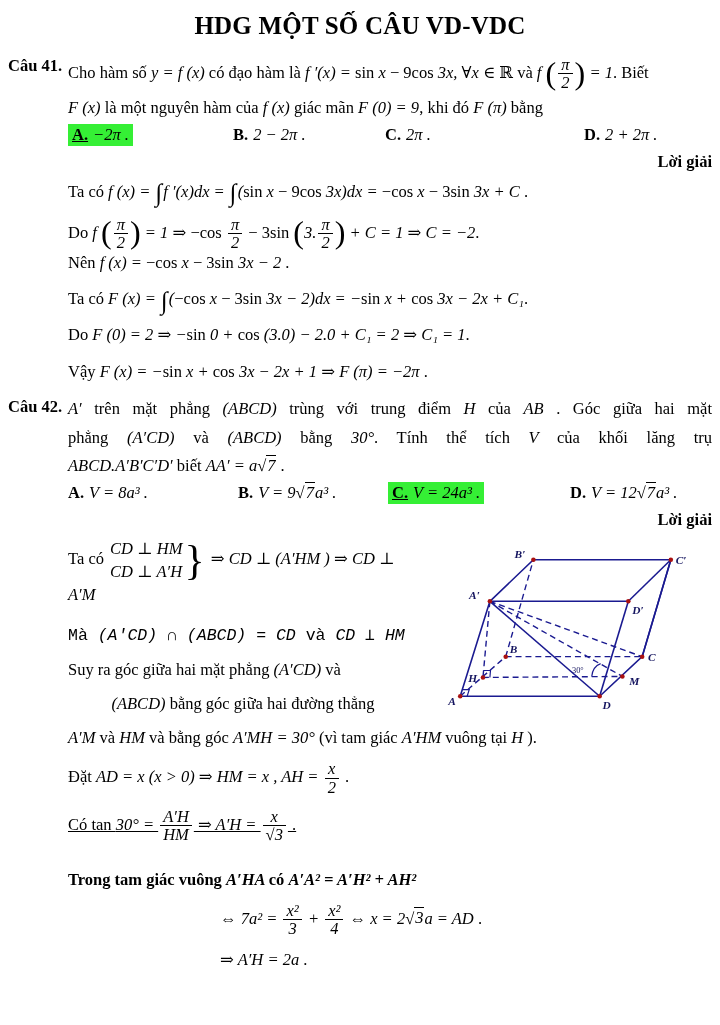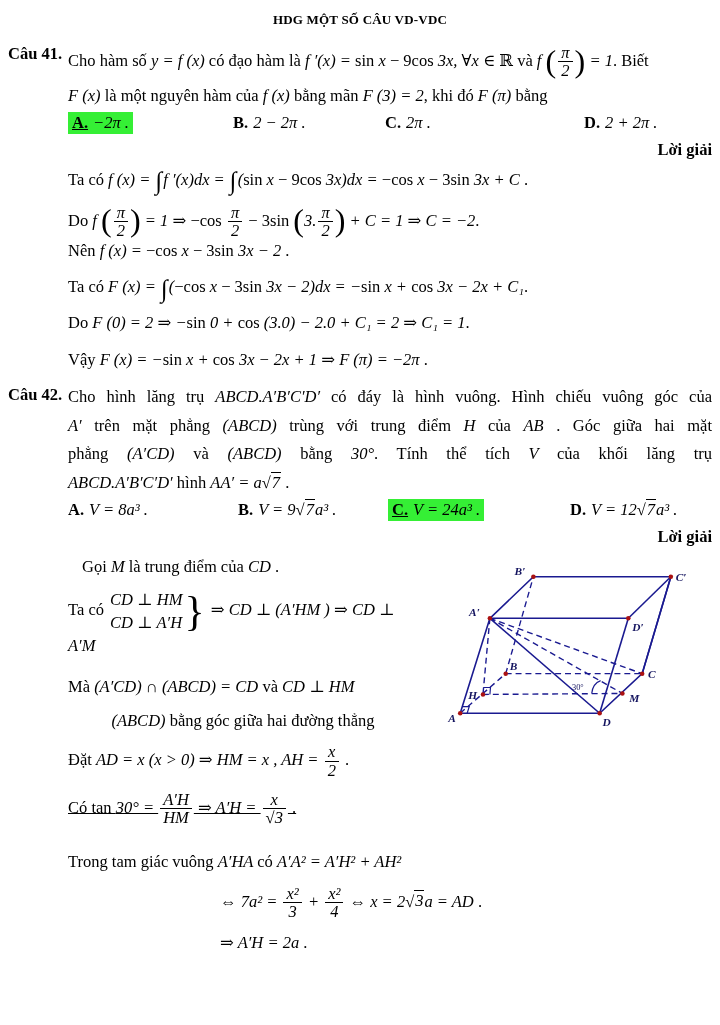--- a/index.html
+++ b/index.html
@@ -2,21 +2,21 @@
 <html><head>
 <meta charset="utf-8">
 <style>
   html,body{margin:0;padding:0;background:#fff;}
   body{
     width:720px;height:1025px;overflow:hidden;
     font-family:"Liberation Serif","DejaVu Serif",serif;
     font-size:16.5px;color:#000;
   }
   .page{padding:6px 8px 0 8px;}
-  h1{font-size:13px;text-align:center;margin:6px 0 16px;font-weight:bold;letter-spacing:.2px;}
+  h1{font-size:25px;text-align:center;margin:6px 0 16px;font-weight:bold;letter-spacing:.2px;}
   .qpara{position:relative;padding-left:60px;}
   .qlabel{position:absolute;left:0;top:0;font-weight:bold;}
   .ml{line-height:1.45;}
   .rm{font-style:normal;}
   .it{font-style:italic;}
   .just{text-align:justify;text-align-last:justify;}
   
   .frac{display:inline-flex;flex-direction:column;text-align:center;vertical-align:middle;
         font-style:italic;margin:0 2px;line-height:1.05;}
   .fn{display:block;border-bottom:1px solid #000;padding:0 3px;}
@@ -59,21 +59,21 @@
 <div class="page">
 
   <h1>HDG MỘT SỐ CÂU VD-VDC</h1>
 
   <div class="qpara">
     <span class="qlabel">Câu 41.</span>
     <div class="ml"><span class="rm">Cho hàm số </span><span class="it">y = f (x) </span><span class="rm">có đạo hàm là </span><span class="it">f ′(x) = </span><span class="rm">sin </span><span class="it">x </span><span class="rm">− 9cos </span><span class="it">3x, ∀x ∈ </span><span class="rm">ℝ </span><span class="rm">và </span><span class="it">f </span><span class="bigp">(</span><span class="frac">
           <span class="fn">π</span>
           <span class="fd">2</span>
         </span><span class="bigp">)</span><span class="it"> = 1</span><span class="rm">. Biết</span></div>
-    <div class="ml" style="margin-top:4px;"><span class="it">F (x) </span><span class="rm">là một nguyên hàm của </span><span class="it">f (x) </span><span class="rm">bằng mãn </span><span class="it">F (3) = 2</span><span class="rm">, khi đó </span><span class="it">F (π) </span><span class="rm">bằng</span></div>
+    <div class="ml" style="margin-top:4px;"><span class="it">F (x) </span><span class="rm">là một nguyên hàm của </span><span class="it">f (x) </span><span class="rm">giác mãn </span><span class="it">F (0) = 9</span><span class="rm">, khi đó </span><span class="it">F (π) </span><span class="rm">bằng</span></div>
   </div>
 
   <div class="answers">
     <div class="opt w41a correct">
       <span class="hl">
         <span class="letter">A.</span>
         <span class="val"><span class="it">−2π .</span></span>
       </span>
     </div>
     <div class="opt w41b">
@@ -103,24 +103,23 @@
         <span class="fn">π</span>
         <span class="fd">2</span>
       </span><span class="bigp">)</span><span class="it"> + C = 1 ⇒ C = −2</span><span class="rm">.</span></div>
   <div class="sline"><span class="rm">Nên </span><span class="it">f (x) = </span><span class="rm">−cos </span><span class="it">x </span><span class="rm">− 3sin </span><span class="it">3x − 2</span><span class="rm"> .</span></div>
   <div class="sline"><span class="rm">Ta có </span><span class="it">F (x) = </span><span class="bigop">∫</span><span class="it">(</span><span class="rm">−cos </span><span class="it">x </span><span class="rm">− 3sin </span><span class="it">3x − 2)dx = −</span><span class="rm">sin </span><span class="it">x + </span><span class="rm">cos </span><span class="it">3x − 2x + C₁</span><span class="rm">.</span></div>
   <div class="sline"><span class="rm">Do </span><span class="it">F (0) = 2 ⇒ −</span><span class="rm">sin </span><span class="it">0 + </span><span class="rm">cos </span><span class="it">(3.0) − 2.0 + C₁ = 2 ⇒ C₁ = 1</span><span class="rm">.</span></div>
   <div class="sline mb14"><span class="rm">Vậy </span><span class="it">F (x) = −</span><span class="rm">sin </span><span class="it">x + </span><span class="rm">cos </span><span class="it">3x − 2x + 1 ⇒ F (π) = −2π</span><span class="rm"> .</span></div>
 
   <div class="qpara">
     <span class="qlabel">Câu 42.</span>
-    <div class="ml just"><span class="rm">Cho hình lăng trụ </span><span class="it">ABCD.A′B′C′D′ </span><span class="rm">có đáy là hình vuông. Hình chiếu vuông góc của</span></div>
     <div class="ml just" style="margin-top:5px;"><span class="it">A′ </span><span class="rm">trên mặt phẳng </span><span class="it">(ABCD) </span><span class="rm">trùng với trung điểm </span><span class="it">H </span><span class="rm">của </span><span class="it">AB </span><span class="rm">. Góc giữa hai mặt</span></div>
     <div class="ml just" style="margin-top:5px;"><span class="rm">phẳng </span><span class="it">(A′CD) </span><span class="rm">và </span><span class="it">(ABCD) </span><span class="rm">bằng </span><span class="it">30°</span><span class="rm">. Tính thể tích </span><span class="it">V </span><span class="rm">của khối lăng trụ</span></div>
-    <div class="ml" style="margin-top:5px;"><span class="it">ABCD.A′B′C′D′ </span><span class="rm">hình </span><span class="it">AA′ = a</span><span class="rad"><span class="sq">√</span><span class="radi">7</span></span><span class="rm"> .</span></div>
+    <div class="ml" style="margin-top:5px;"><span class="it">ABCD.A′B′C′D′ </span><span class="rm">biết </span><span class="it">AA′ = a</span><span class="rad"><span class="sq">√</span><span class="radi">7</span></span><span class="rm"> .</span></div>
   </div>
 
   <div class="answers">
     <div class="opt w42a">
       <span class="letter">A.</span>
       <span class="val"><span class="it">V = 8a³ .</span></span>
     </div>
     <div class="opt w42b">
       <span class="letter">B.</span>
       <span class="val"><span class="it">V = 9</span><span class="rad"><span class="sq">√</span><span class="radi">7</span></span><span class="it">a³ .</span></span>
@@ -187,43 +186,44 @@
         <text x="24" y="60">A′</text>
         <text x="70" y="18">B′</text>
         <text x="233" y="24">C′</text>
         <text x="189" y="75">D′</text>
         <text x="23" y="144">H</text>
         <text x="186" y="147">M</text>
         <text x="128" y="135" font-size="8.5" font-style="normal" font-weight="normal">30°</text>
       </g>
     </svg>
 
-    <div class="gline" style="padding-left:14px;"><span class="rm">Gọi </span><span class="it">M </span><span class="rm">là trung điểm của </span><span class="it">CD </span><span class="rm">.</span></div>
     <div class="gline"><span class="rm">Ta có </span><span class="cases">
           <span class="crows">
             <span>CD ⊥ HM</span>
             <span>CD ⊥ A′H</span>
           </span>
           <span class="cbrace">}</span>
         </span><span class="it"> ⇒ CD ⊥ (A′HM ) ⇒ CD ⊥ A′M</span></div>
-    <div class="gline" style="margin-top:18px;"><span class="rm">Mà </span><span class="it">(A′CD) ∩ (ABCD) = CD </span><span class="rm">và </span><span class="it">CD ⊥ HM</span></div>
+    <div class="gline" style="margin-top:18px;font-family:Liberation Mono, monospace;"><span class="rm">Mà </span><span class="it">(A′CD) ∩ (ABCD) = CD </span><span class="rm">và </span><span class="it">CD ⊥ HM</span></div>
+    <div class="gline" style="margin-top:4px;"><span class="rm">Suy ra góc giữa hai mặt phẳng </span><span class="it">(A′CD) </span><span class="rm">và</span></div>
     <div class="gline" style="margin-top:4px;text-align:center;"><span class="it">(ABCD) </span><span class="rm">bằng góc giữa hai đường thẳng</span></div>
 
+    <div class="gline clear" style="margin-top:6px;"><span class="it">A′M </span><span class="rm">và </span><span class="it">HM </span><span class="rm">và bằng góc </span><span class="it">A′MH = 30° </span><span class="rm">(vì tam giác </span><span class="it">A′HM </span><span class="rm">vuông tại </span><span class="it">H </span><span class="rm">).</span></div>
     <div class="gline tall" style="margin-top:4px;"><span class="rm">Đặt </span><span class="it">AD = x (x &gt; 0) ⇒ HM = x , AH = </span><span class="frac">
           <span class="fn">x</span>
           <span class="fd">2</span>
         </span><span class="rm"> .</span></div>
     <div class="gline tall" style="margin-top:12px;text-decoration:underline;"><span class="rm">Có tan </span><span class="it">30° = </span><span class="frac">
           <span class="fn">A′H</span>
           <span class="fd">HM</span>
         </span><span class="it"> ⇒ A′H = </span><span class="frac">
           <span class="fn">x</span>
           <span class="fd">√3</span>
         </span><span class="rm"> .</span></div>
-    <div class="gline" style="margin-top:24px;"><span class="rm">Trong tam giác vuông </span><span class="it">A′HA </span><span class="rm">có </span><span class="it">A′A² = A′H² + AH²</span></div>
+    <div class="gline" style="margin-top:24px;font-weight:bold;"><span class="rm">Trong tam giác vuông </span><span class="it">A′HA </span><span class="rm">có </span><span class="it">A′A² = A′H² + AH²</span></div>
     <div class="gline ind tall" style="margin-top:10px;"><span class="it">⇔ 7a² = </span><span class="frac">
           <span class="fn">x²</span>
           <span class="fd">3</span>
         </span><span class="it"> + </span><span class="frac">
           <span class="fn">x²</span>
           <span class="fd">4</span>
         </span><span class="it"> ⇔ x = 2</span><span class="rad"><span class="sq">√</span><span class="radi">3</span></span><span class="it">a = AD</span><span class="rm"> .</span></div>
     <div class="gline ind" style="margin-top:10px;"><span class="it">⇒ A′H = 2a</span><span class="rm"> .</span></div>
 
   </div>

